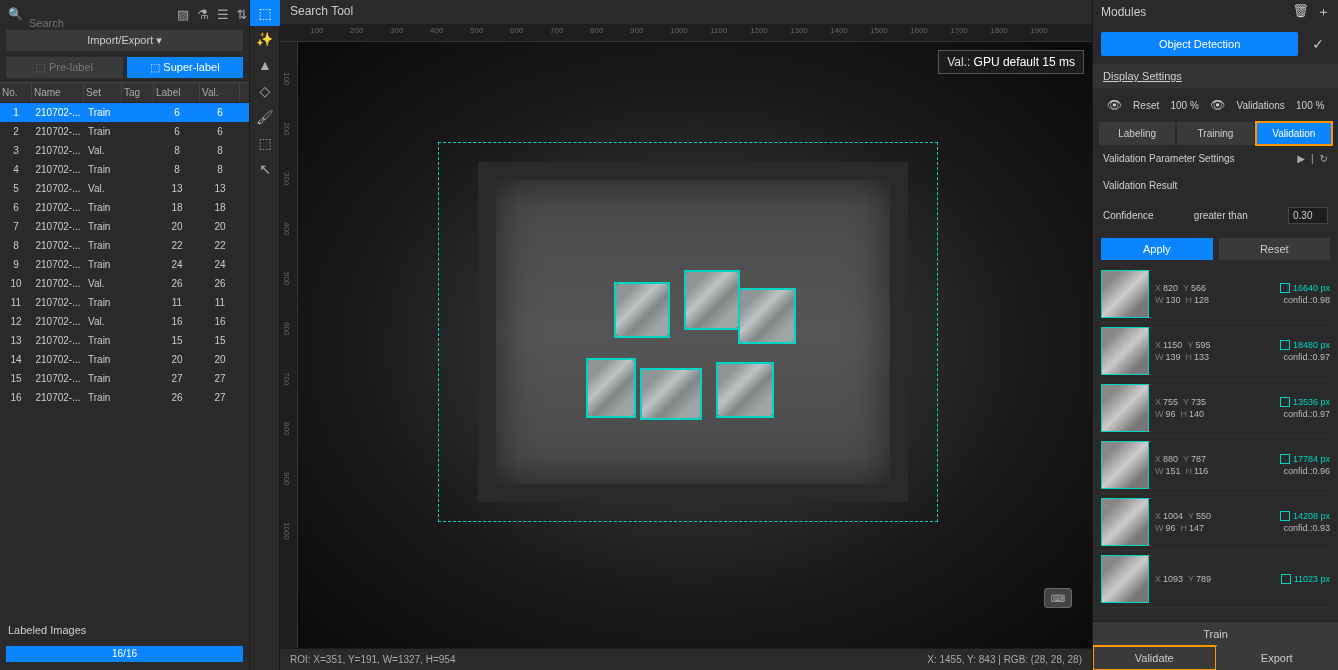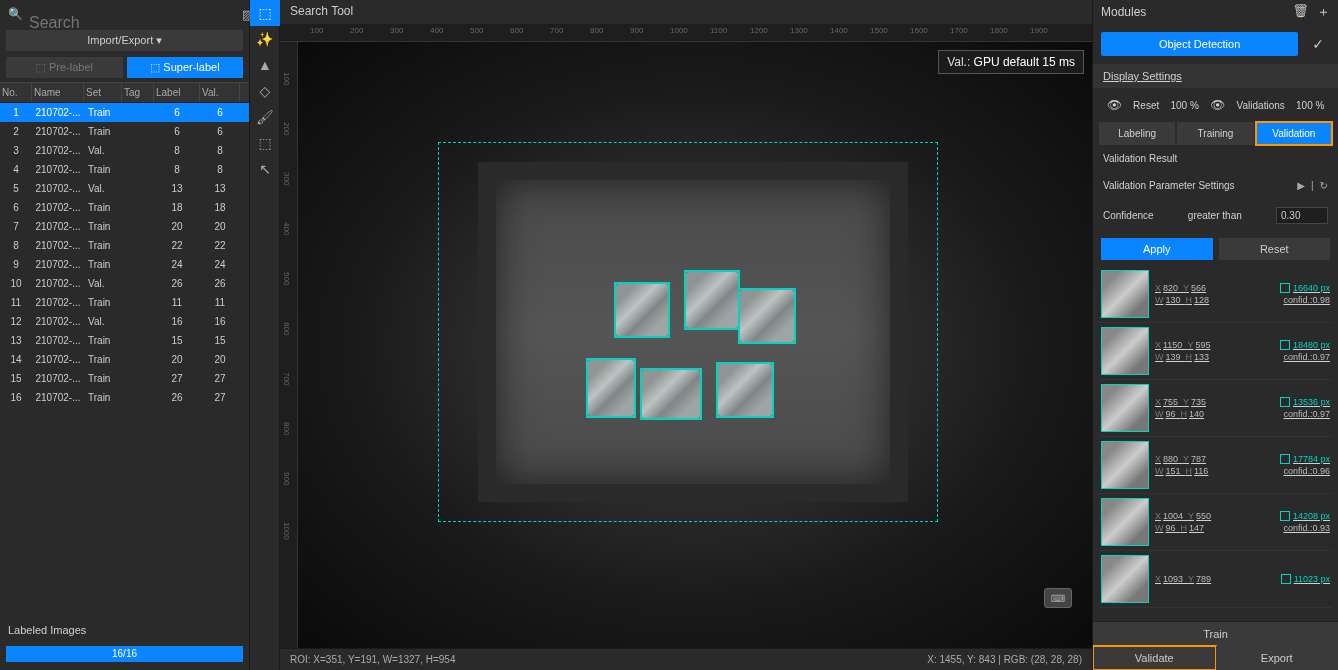--- a/index.html
+++ b/index.html
@@ -1,19 +1,19 @@
 <!DOCTYPE html>
 <html><head>
 <meta charset="utf-8">
 <style>
 * { margin: 0; padding: 0; box-sizing: border-box; font-family: "Segoe UI", Arial, sans-serif; }
 body { background: #1e1e1e; color: #d0d0d0; font-size: 11px; width: 1338px; height: 670px; overflow: hidden; display: flex; }
 .left-panel { width: 250px; background: #2a2a2a; display: flex; flex-direction: column; border-right: 1px solid #1a1a1a; }
 .search-bar { display: flex; align-items: center; padding: 4px 8px; gap: 6px; height: 28px; }
-.search-input { flex: 1; background: transparent; border: none; color: #888; font-size: 16px; outline: none; margin-top: 17px; }
+.search-input { flex: 1; background: transparent; border: none; color: #888; font-size: 11px; outline: none; margin-top: 17px; }
 .search-icon { color: #888; font-size: 12px; }
 .toolbar-icons { display: flex; gap: 8px; padding-right: 4px; }
 .toolbar-icons span { color: #aaa; font-size: 13px; cursor: pointer; }
 .import-export { background: #3a3a3a; text-align: center; padding: 4px; margin: 2px 6px; font-size: 11px; color: #ccc; cursor: pointer; }
 .label-buttons { display: flex; gap: 4px; padding: 4px 6px; }
 .btn-prelabel { flex: 1; background: #3a3a3a; color: #777; padding: 4px; text-align: center; font-size: 11px; cursor: pointer; }
 .btn-superlabel { flex: 1; background: #0a84ff; color: #fff; padding: 4px; text-align: center; font-size: 11px; cursor: pointer; }
 .table-header { display: flex; background: #333; border-top: 1px solid #444; border-bottom: 1px solid #222; font-size: 10px; color: #aaa; }
 .table-header > div { padding: 4px 2px; text-align: left; border-right: 1px solid #444; }
 .col-no { width: 32px; }
@@ -56,25 +56,25 @@
 .check-icon { color: #ccc; font-size: 14px; padding: 0 6px; }
 .section-title { padding: 6px 10px; font-size: 11px; background: #333; text-decoration: underline; }
 .display-settings-row { display: flex; align-items: center; justify-content: space-around; padding: 10px 8px; font-size: 10px; }
 .eye-icon { font-size: 12px; }
 .tabs-row { display: flex; padding: 0 6px; gap: 2px; }
 .tab { flex: 1; text-align: center; padding: 6px 2px; font-size: 10px; background: #3a3a3a; cursor: pointer; }
 .tab.active { background: #0a84ff; color: #fff; outline: 2px solid #ff9500; outline-offset: -1px; }
 .param-row { display: flex; justify-content: space-between; align-items: center; padding: 8px 10px; font-size: 10px; }
 .param-icons { display: flex; gap: 6px; color: #aaa; }
 .confidence-row { display: flex; align-items: center; justify-content: space-between; padding: 8px 10px; font-size: 10px; gap: 6px; }
-.conf-input { width: 52px; background: #1e1e1e; border: 1px solid #444; color: #ccc; padding: 2px 4px; font-size: 10px; }
+.conf-input { width: 40px; background: #1e1e1e; border: 1px solid #444; color: #ccc; padding: 2px 4px; font-size: 10px; }
 .action-row { display: flex; gap: 6px; padding: 6px 8px; }
 .btn-apply { flex: 1; background: #0a84ff; color: #fff; padding: 5px; text-align: center; font-size: 11px; cursor: pointer; }
 .btn-reset { flex: 1; background: #3a3a3a; color: #ccc; padding: 5px; text-align: center; font-size: 11px; cursor: pointer; }
-.results-list { flex: 1; overflow-y: auto; padding: 0 6px; text-decoration: underline; }
+.results-list { flex: 1; overflow-y: auto; padding: 0 6px; }
 .result-item { display: flex; gap: 6px; padding: 4px 2px; border-bottom: 1px solid #333; }
 .result-thumb { width: 48px; height: 48px; background: linear-gradient(135deg, #888 20%, #ccc 50%, #777 80%); border: 1.5px solid #00d4c4; flex-shrink: 0; }
 .result-info { flex: 1; display: flex; flex-direction: column; justify-content: center; gap: 2px; font-size: 9px; color: #bbb; }
 .result-info-row { display: flex; justify-content: space-between; align-items: center; }
 .dim-label { color: #777; margin-right: 2px; }
 .checkbox-px { display: flex; align-items: center; gap: 3px; color: #00d4c4; }
 .checkbox-sq { width: 10px; height: 10px; border: 1px solid #00d4c4; }
 .bottom-buttons { display: flex; flex-direction: column; }
 .btn-train { background: #3a3a3a; color: #ccc; padding: 6px; text-align: center; font-size: 11px; border-top: 1px solid #222; cursor: pointer; }
 .bottom-row { display: flex; }
@@ -348,30 +348,30 @@
     <span class="eye-icon">👁</span>
     <span>Validations</span>
       <span>100 %</span>
   </div>
   <div class="tabs-row">
     <div class="tab">Labeling</div>
     <div class="tab">Training</div>
     <div class="tab active">Validation</div>
   </div>
   <div class="param-row">
-      <span>Validation Result</span>
-    </div>
-  <div class="param-row">
     <span>Validation Parameter Settings</span>
     <div class="param-icons">
       <span>▶</span>
       <span>|</span>
       <span>↻</span>
     </div>
   </div>
+  <div class="param-row">
+      <span>Validation Result</span>
+    </div>
   <div class="confidence-row">
     <span>Confidence</span>
     <span>greater than</span>
     <input class="conf-input" value="0.30" style="">
   </div>
   <div class="action-row">
     <div class="btn-apply">Apply</div>
     <div class="btn-reset">Reset</div>
   </div>
   <div class="results-list" id="results-list">

